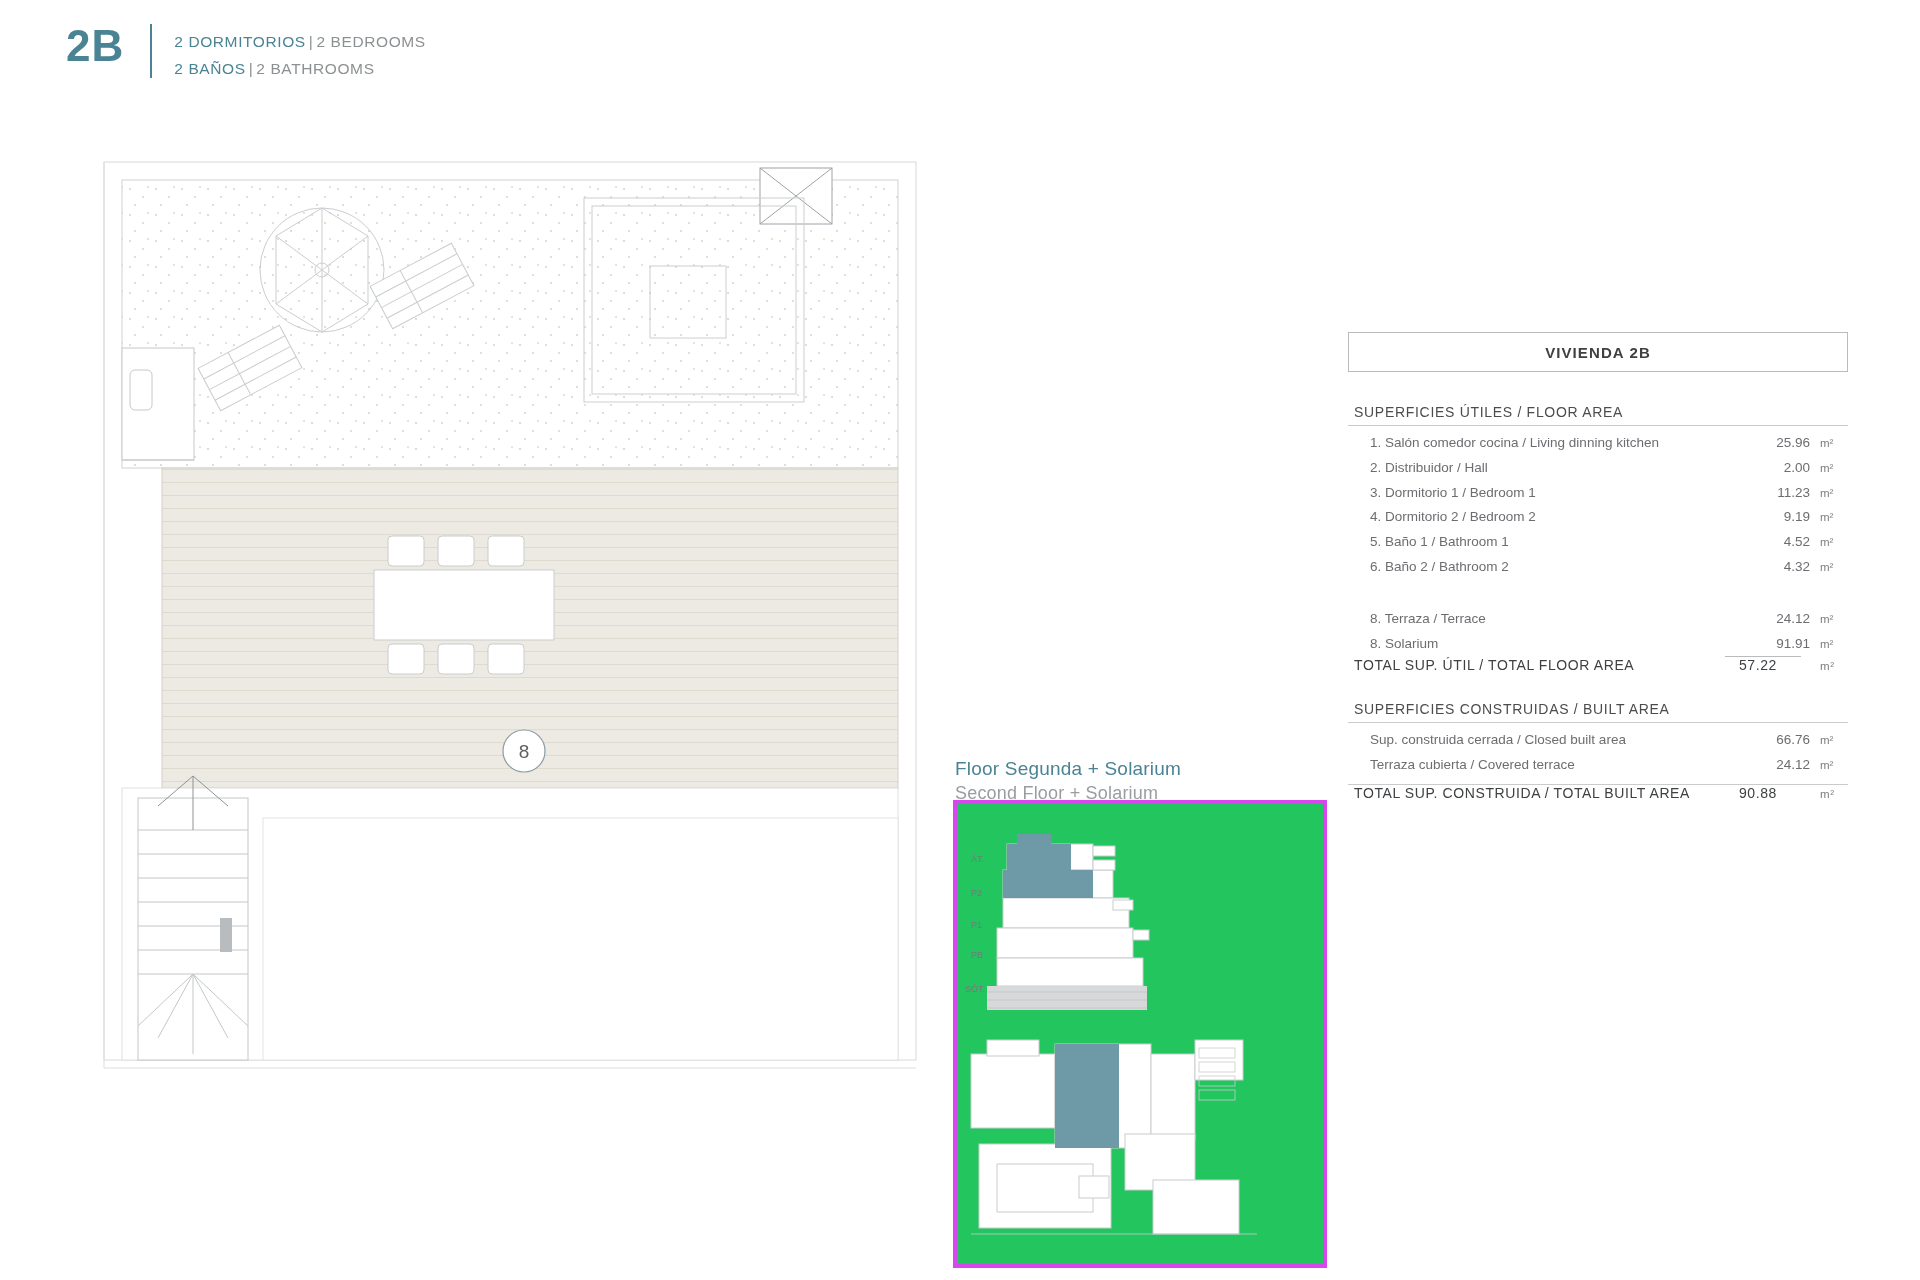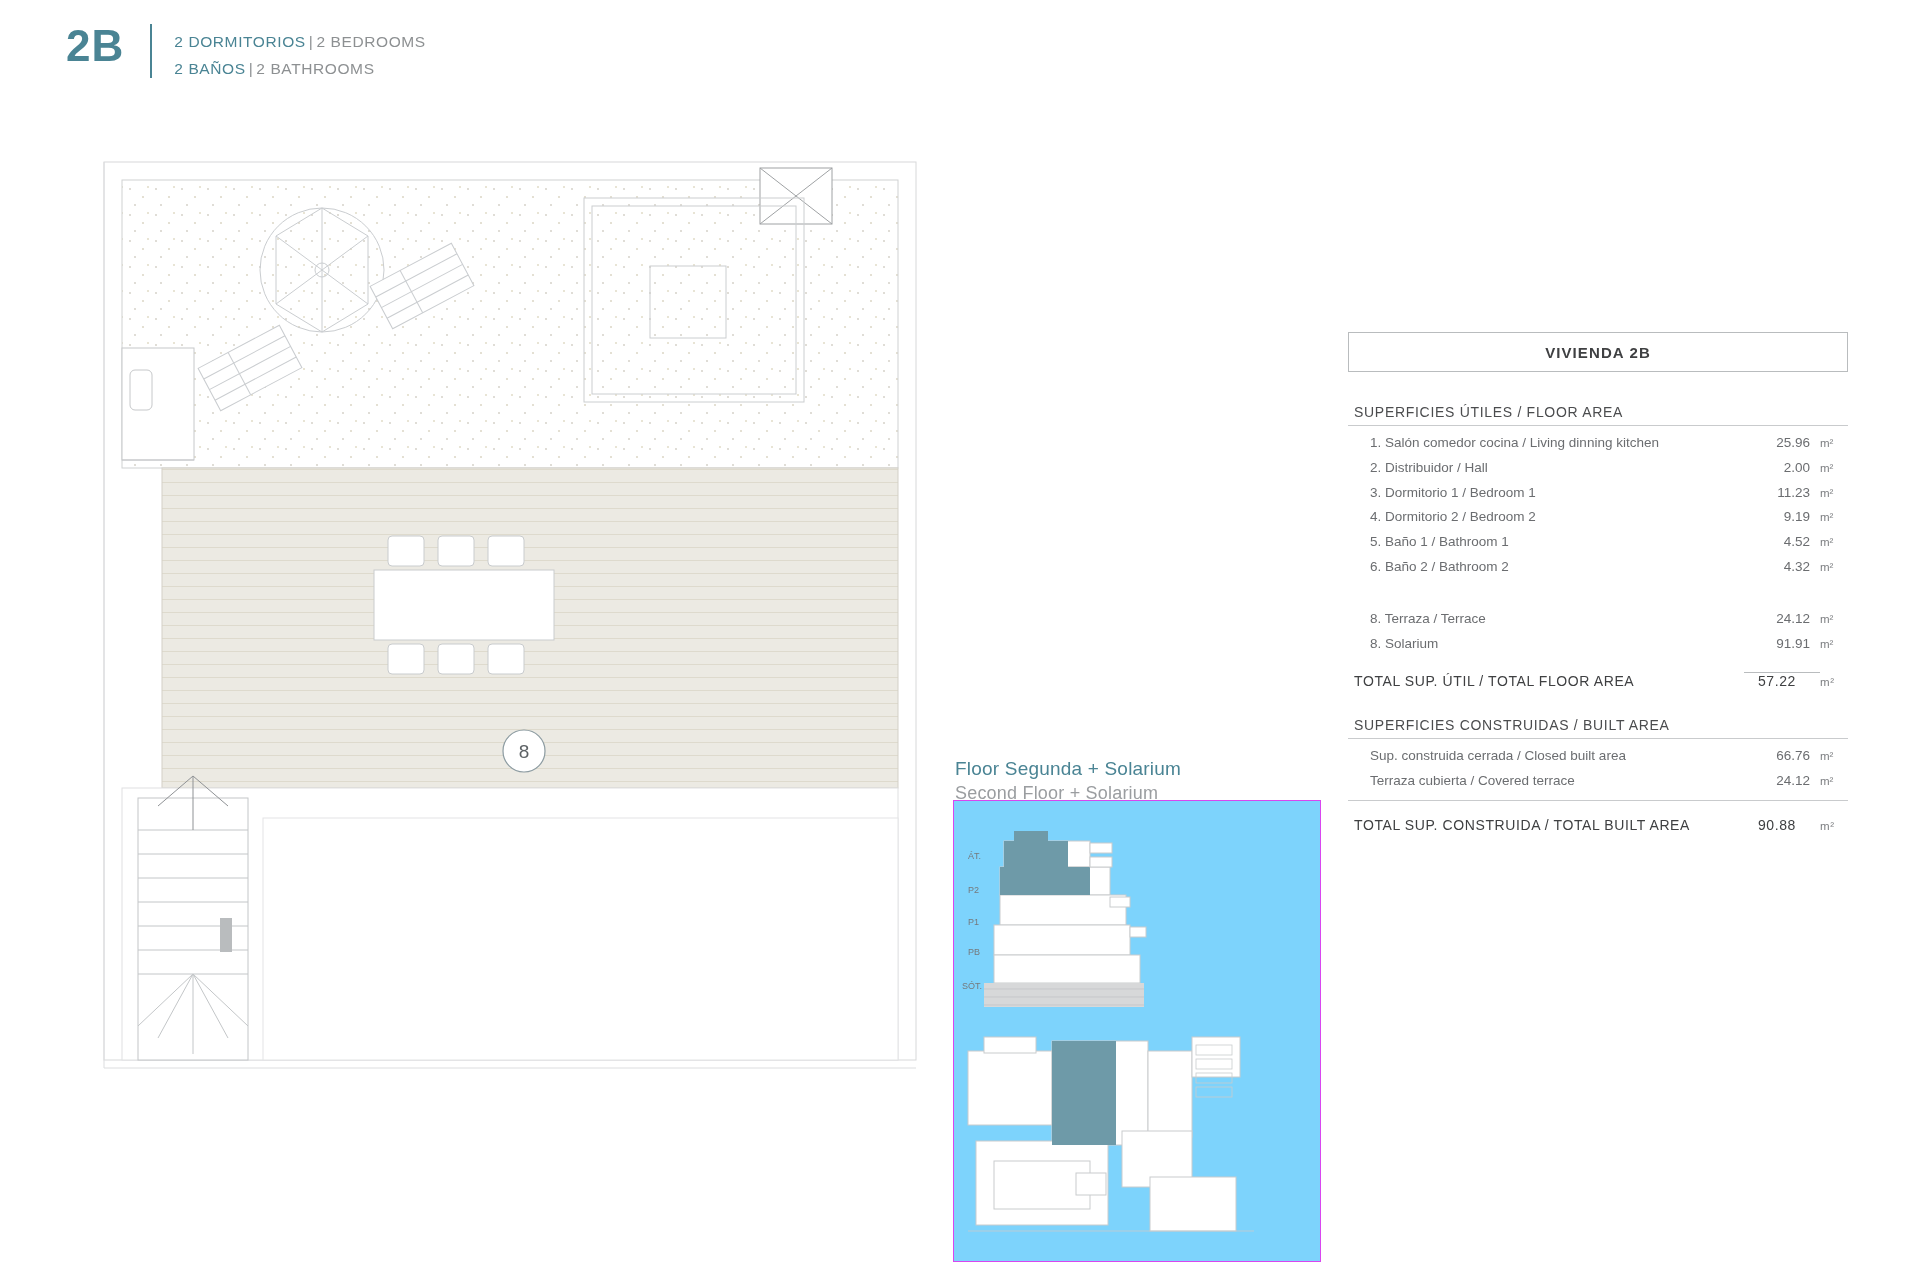--- a/index.html
+++ b/index.html
@@ -89,22 +89,22 @@
     letter-spacing: 0.2px;
   }
 
   
   .keyplan {
     position: absolute;
     left: 953px;
     top: 800px;
     width: 366px;
     height: 460px;
-    border: 1px solid #d946ef;
-    background: #7dd3fc;
+    border: 4px solid #d946ef;
+    background: #22c55e;
   }
   .keyplan svg { display: block; }
 
   
   .datapanel {
     position: absolute;
     left: 1348px;
     top: 332px;
     width: 500px;
   }
@@ -152,21 +152,21 @@
     color: #7c7e81;
   }
   .gap { height: 22px; }
   .total-row {
     display: flex;
     align-items: baseline;
     font-size: 14px;
     letter-spacing: 0.6px;
     color: #3f4042;
     padding-left: 6px;
-    margin-top: 16px;
+    gap: 19px;
   }
   .total-row .lbl { flex: 1 1 auto; white-space: nowrap; }
   .total-row .val {
     width: 66px;
     text-align: center;
     padding-right: 10px;
     border-top: 1px solid #b9bcbe;
     color: #3f4042;
   }
   .total-row .unit {

